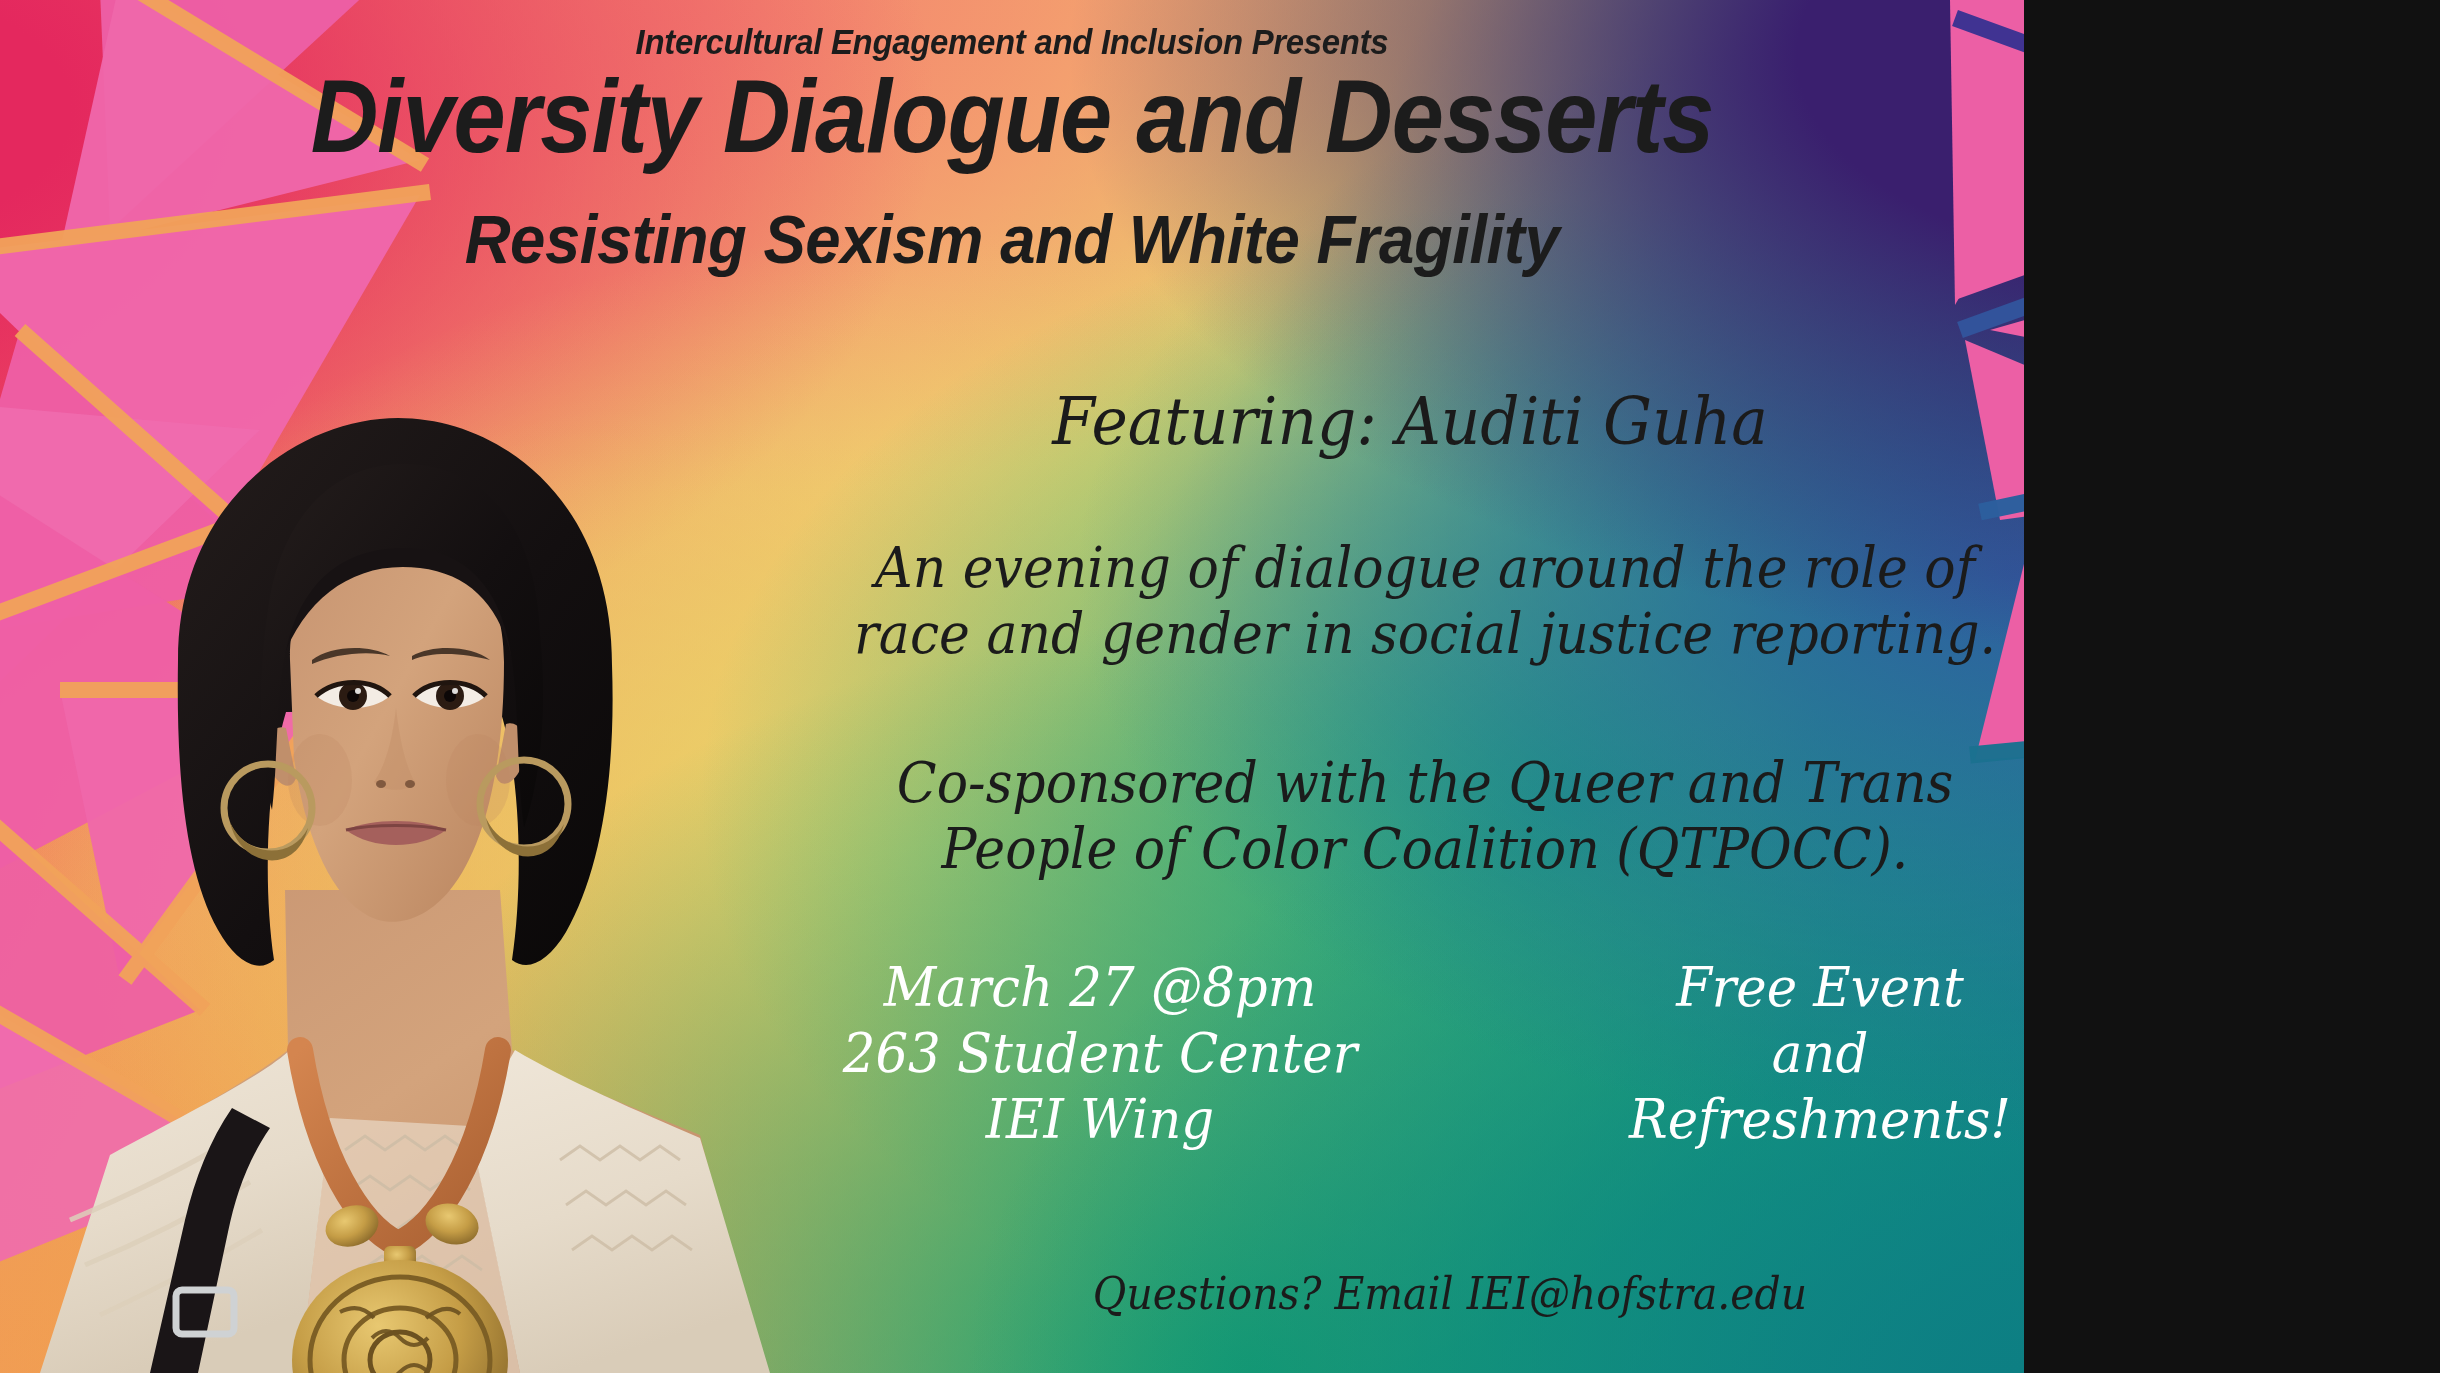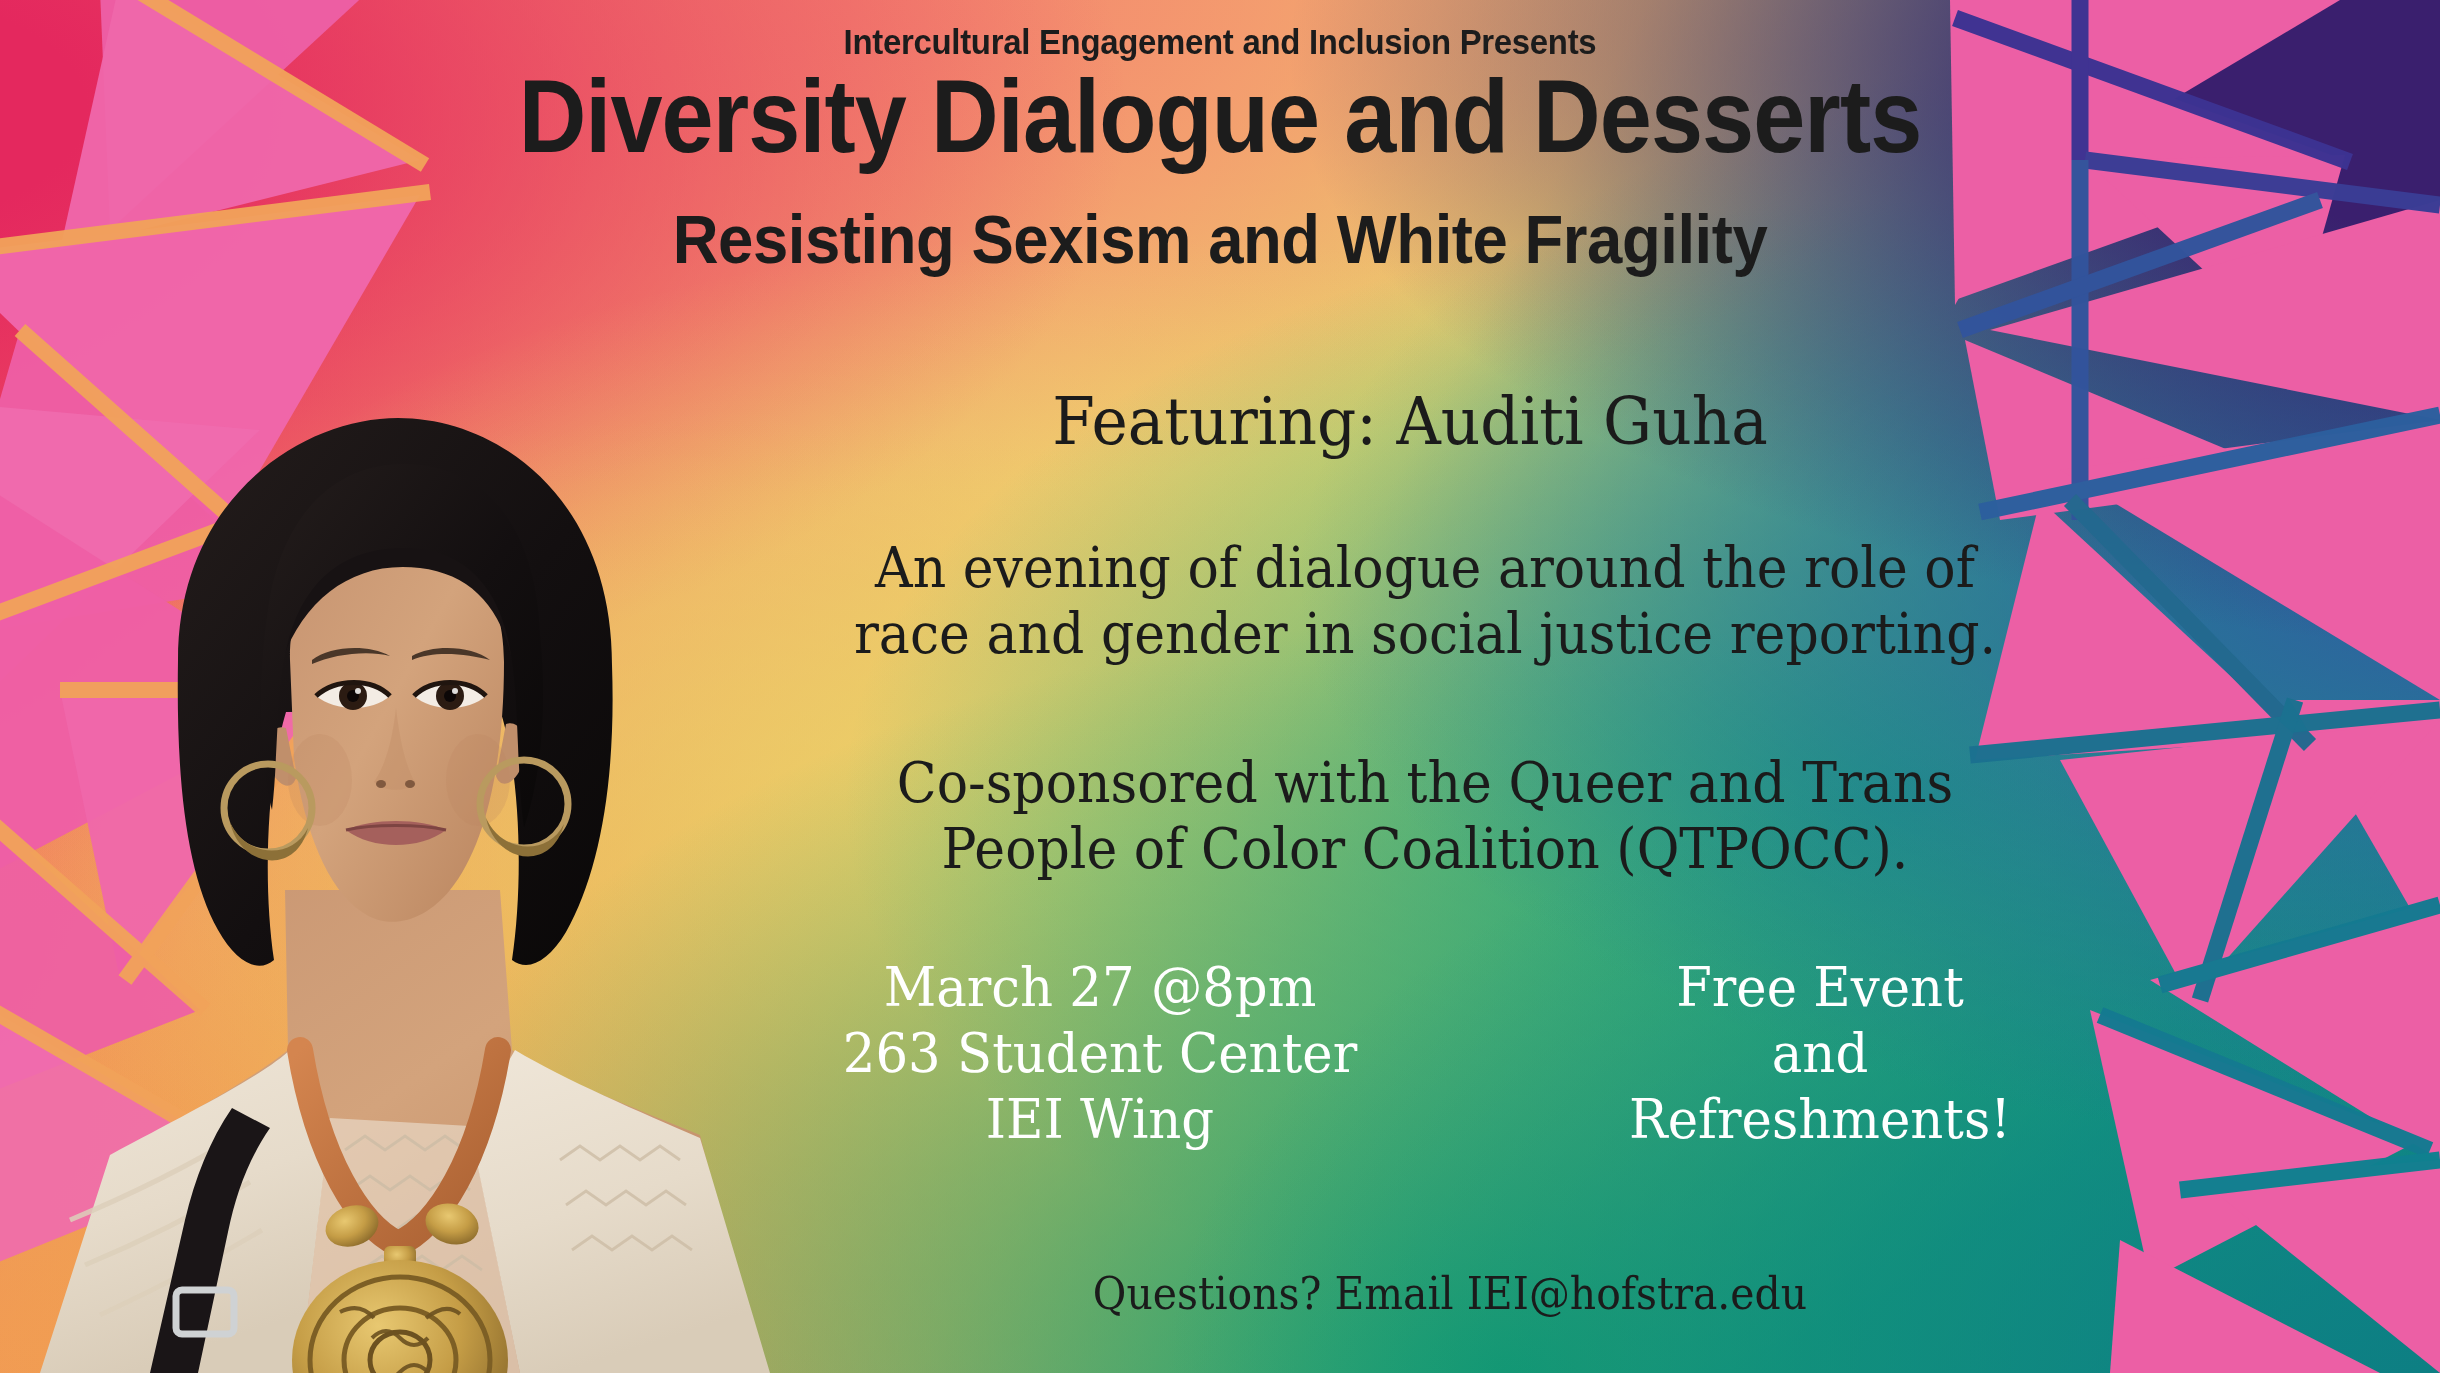--- a/index.html
+++ b/index.html
@@ -1,19 +1,20 @@
 <!DOCTYPE html>
 <html><head>
 <meta charset="utf-8">
 <style>
   html,body{margin:0;padding:0;background:#111;}
   #poster{
-    position:relative;width:2440px;height:1373px;overflow:hidden;
+    position:relative;width:2024px;height:1373px;overflow:hidden;
     font-family:"Liberation Sans",sans-serif;
     background:#f2a06a;
+    font-style:italic;
   }
   
   .bg{position:absolute;inset:0;}
   .bg.base{
     background:
       radial-gradient(120% 95% at 108% 4%,   #3a1f6e 0%,  #3a1f6e 16%, rgba(58,31,110,0) 46%),
       radial-gradient(90% 80%  at 100% 42%,  #2f5fa0 0%,  rgba(47,95,160,0) 52%),
       radial-gradient(95% 90%  at 100% 100%, #0d7f83 0%,  rgba(13,127,131,0) 55%),
       radial-gradient(85% 95%  at 62% 100%,  #15a06f 0%,  rgba(21,160,111,0) 58%),
       radial-gradient(70% 70%  at 78% 58%,   #1aa583 0%,  rgba(26,165,131,0) 62%),

